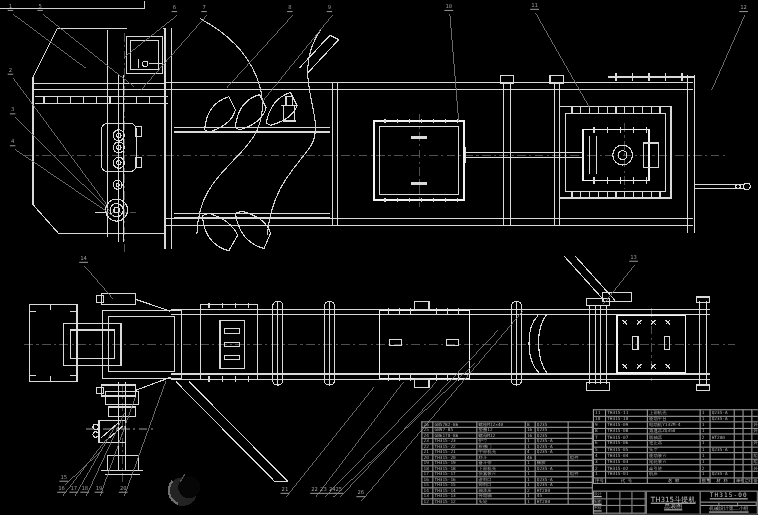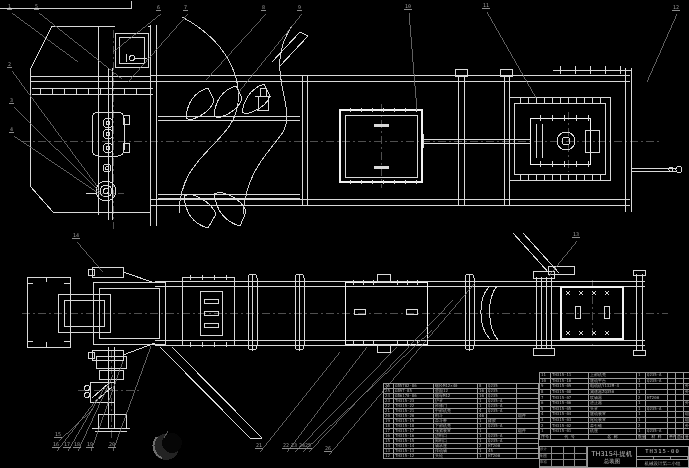--- a/index.html
+++ b/index.html
@@ -13,21 +13,21 @@
   .bom{position:absolute;color:#b4b4b4;}
   .bom table{border-collapse:collapse;table-layout:fixed;width:100%;
              font-family:"DejaVu Sans Mono",monospace;}
   .bom td,.bom th{border:1px solid #9a9a9a;font-size:4px;line-height:4px;height:4px;
                   padding:0 1px;overflow:hidden;white-space:nowrap;font-weight:normal;
                   color:#b4b4b4;text-align:left;}
   .bom th{text-align:center;color:#c2c2c2;}
   #bom-right td{height:4.6px;}
   
   .tb{position:absolute;left:539px;top:446px;width:150px;height:22px;display:flex;
-      border:1px solid #9a9a9a;box-sizing:border-box;color:#c6c6c6;}
+      border:1px solid #9a9a9a;box-sizing:border-box;color:#c6c6c6;text-decoration:underline;}
   .tb-sign{width:47px;display:grid;grid-template-columns:repeat(4,1fr);
            grid-template-rows:repeat(3,1fr);border-right:1px solid #9a9a9a;}
   .tb-sign div{border-right:1px solid #8a8a8a;border-bottom:1px solid #8a8a8a;
                font-size:3.5px;line-height:4px;color:#999;overflow:hidden;}
   .tb-title{width:48px;border-right:1px solid #9a9a9a;display:flex;flex-direction:column;
             align-items:center;justify-content:center;}
   .tb-title .l1{font-size:6.5px;line-height:8px;white-space:nowrap;}
   .tb-title .l2{font-size:5.5px;line-height:7px;white-space:nowrap;}
   .tb-num{flex:1;display:flex;flex-direction:column;}
   .tb-num .no{font-size:5.5px;line-height:9px;text-align:center;letter-spacing:1px;

